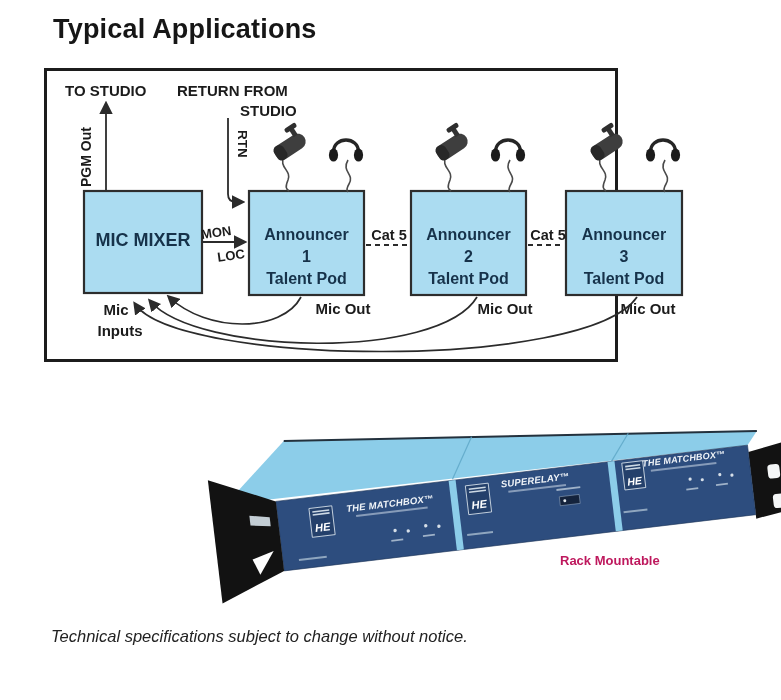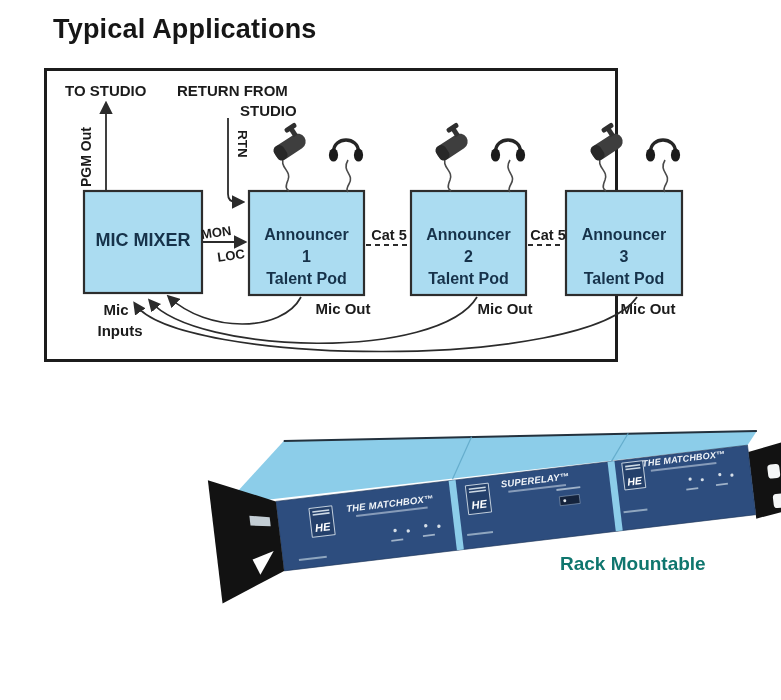--- a/index.html
+++ b/index.html
@@ -4,21 +4,21 @@
 <style>
   html,body{margin:0;padding:0;background:#ffffff;}
   .page{position:relative;width:781px;height:700px;background:#ffffff;overflow:hidden;
         font-family:"Liberation Sans", sans-serif;margin-left:16px;}
   .title{position:absolute;left:37px;top:14px;font-size:27px;font-weight:700;color:#161616;
          letter-spacing:0.2px;margin:0;}
   .diagram{position:absolute;left:28px;top:68px;width:574px;height:294px;border:3px solid #1c1c1c;
            box-sizing:border-box;background:#ffffff;}
   .diagram svg{display:block;width:639px;height:288px;}
   .rack-svg{position:absolute;left:170px;top:420px;width:610px;height:195px;}
-  .rack-caption{position:absolute;left:544px;top:553px;font-size:19px;font-weight:700;color:#0f766e;}
+  .rack-caption{position:absolute;left:544px;top:553px;font-size:13px;font-weight:700;color:#be185d;}
   .footer{position:absolute;left:35px;top:627px;font-size:16.5px;font-style:italic;color:#222222;}
   text{font-family:"Liberation Sans", sans-serif;}
   .lbl{font-weight:700;fill:#1b1b1b;}
 </style>
 </head>
 <body>
 
 <div class="page">
 
   <h1 class="title">Typical Applications</h1>
@@ -171,13 +171,14 @@
       <g>
         <polygon points="5,16 70,45 70,115 5,140" fill="#121212"></polygon>
         <polygon points="42,56 62,60 62,69 42,66" fill="#c3cdd4"></polygon>
         <polygon points="40,100 62,94 46,116" fill="#fdfdfd"></polygon>
       </g>
     </g>
   </svg>
 
   <div class="rack-caption">Rack Mountable</div>
 
+  <div class="footer">Technical specifications subject to change without notice.</div>
 </div>
 
 </body></html>

